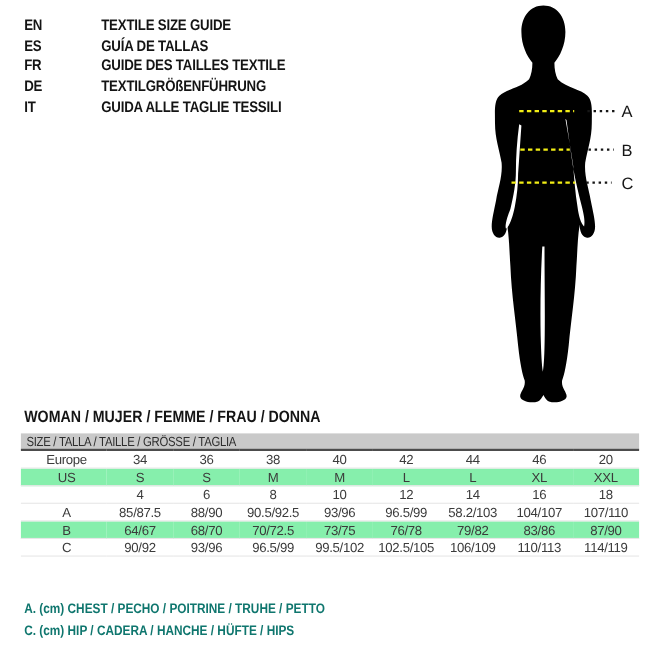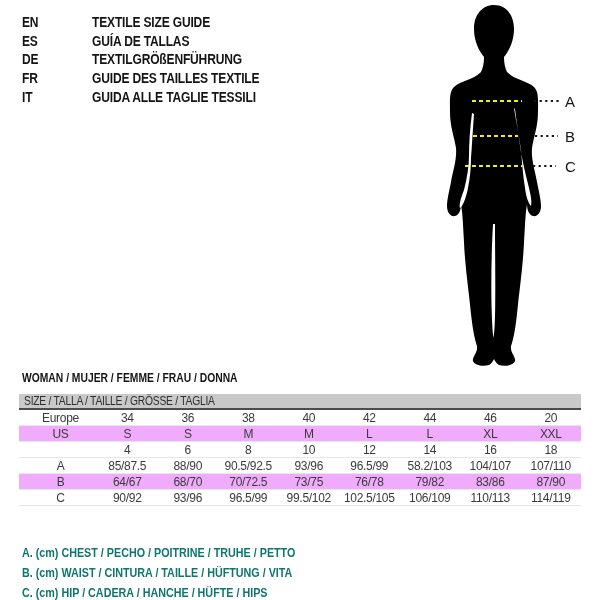--- a/index.html
+++ b/index.html
@@ -13,63 +13,63 @@
 
   
   .lang-block{position:absolute;left:22px;top:13px;}
   .lang-row{display:grid;grid-template-columns:38px auto;height:18.6px;align-items:center;gap:32px;}
   .lang-row span{font-weight:bold;font-size:14px;color:#141414;letter-spacing:-.2px;}
 
   
   .figure-wrap{position:absolute;left:400px;top:0;width:200px;height:375px;}
 
   
-  .woman-title{position:absolute;left:22px;top:371px;font-weight:bold;font-size:12px;color:#141414;}
+  .woman-title{position:absolute;left:22px;top:371px;font-weight:bold;font-size:15px;color:#141414;}
 
   
   .size-table{
     position:absolute;left:19px;top:394px;width:562px;
     border-collapse:collapse;table-layout:fixed;
     font-size:12px;color:#3b3b3b;letter-spacing:-.3px;
   }
   .size-table th{
     text-align:left;font-weight:normal;font-size:12px;color:#2e2e2e;
     padding:0 0 0 5px;height:13px;
     border-bottom:2px solid #4c4c4c;
   }
   .size-table td{
     height:15px;padding:0;text-align:center;vertical-align:middle;
     border-bottom:1px solid #e7e7e7;
   }
   .size-table td.rowlabel{text-align:center;padding-left:5px;}
-  .size-table tr.alt td{background:#f0abfc;}
+  .size-table tr.alt td{background:#86efac;}
 
   
   .legend-block{position:absolute;left:22px;top:543px;}
   .legend-line{height:20px;font-weight:bold;font-size:12.5px;color:#0f766e;display:flex;align-items:center;}
 </style>
 </head>
 <body>
 
 <div class="lang-block">
   <div class="lang-row">
     <span class="cnd">EN</span>
     <span class="cnd">TEXTILE SIZE GUIDE</span>
   </div>
   <div class="lang-row">
     <span class="cnd">ES</span>
     <span class="cnd">GUÍA DE TALLAS</span>
   </div>
   <div class="lang-row">
+    <span class="cnd">FR</span>
+    <span class="cnd">GUIDE DES TAILLES TEXTILE</span>
+  </div>
+  <div class="lang-row">
     <span class="cnd">DE</span>
     <span class="cnd">TEXTILGRÖßENFÜHRUNG</span>
-  </div>
-  <div class="lang-row">
-    <span class="cnd">FR</span>
-    <span class="cnd">GUIDE DES TAILLES TEXTILE</span>
   </div>
   <div class="lang-row">
     <span class="cnd">IT</span>
     <span class="cnd">GUIDA ALLE TAGLIE TESSILI</span>
   </div>
 </div>
 
 <div class="figure-wrap">
   <svg width="200" height="375" viewBox="0 0 200 375" xmlns="http://www.w3.org/2000/svg">
     <path fill="#000000" d="
@@ -221,18 +221,15 @@
       <td>114/119</td>
     </tr>
   </tbody>
 </table>
 
 <div class="legend-block">
   <div class="legend-line">
       <span class="cnd">A. (cm) CHEST / PECHO / POITRINE / TRUHE / PETTO</span>
     </div>
   <div class="legend-line">
-      <span class="cnd">B. (cm) WAIST / CINTURA / TAILLE / HÜFTUNG / VITA</span>
-    </div>
-  <div class="legend-line">
       <span class="cnd">C. (cm) HIP / CADERA / HANCHE / HÜFTE / HIPS</span>
     </div>
 </div>
 
 </body></html>

